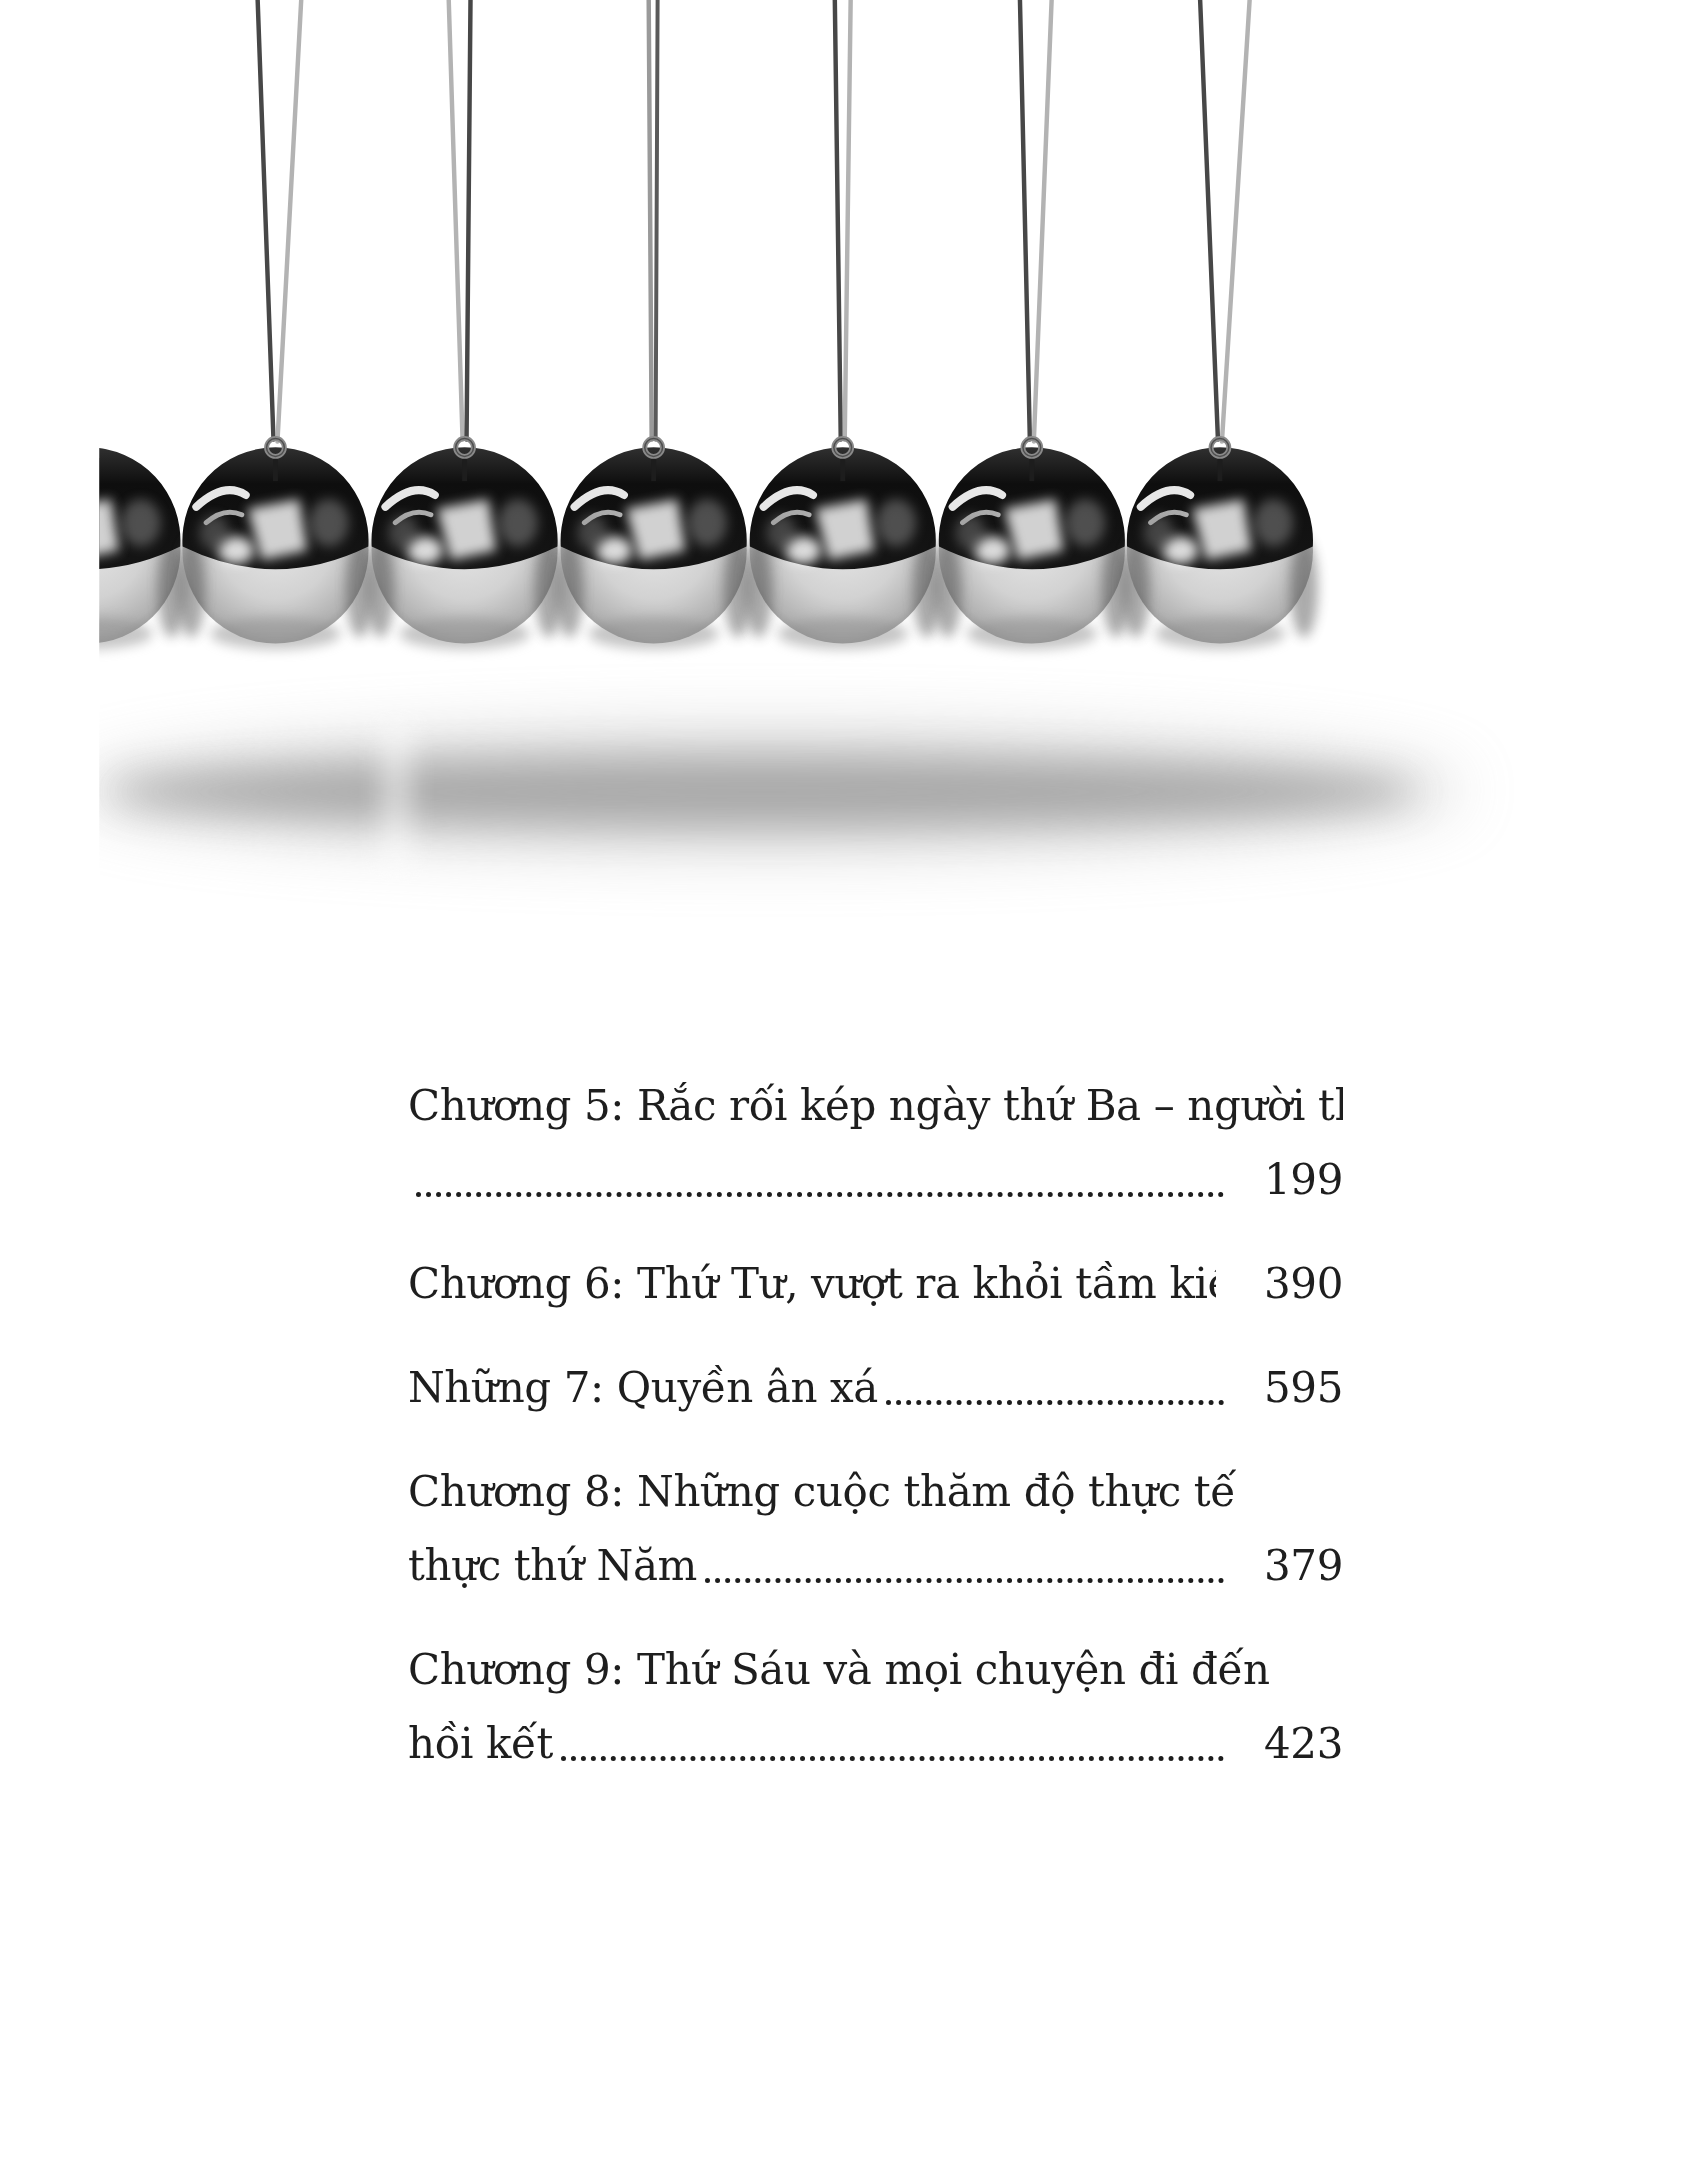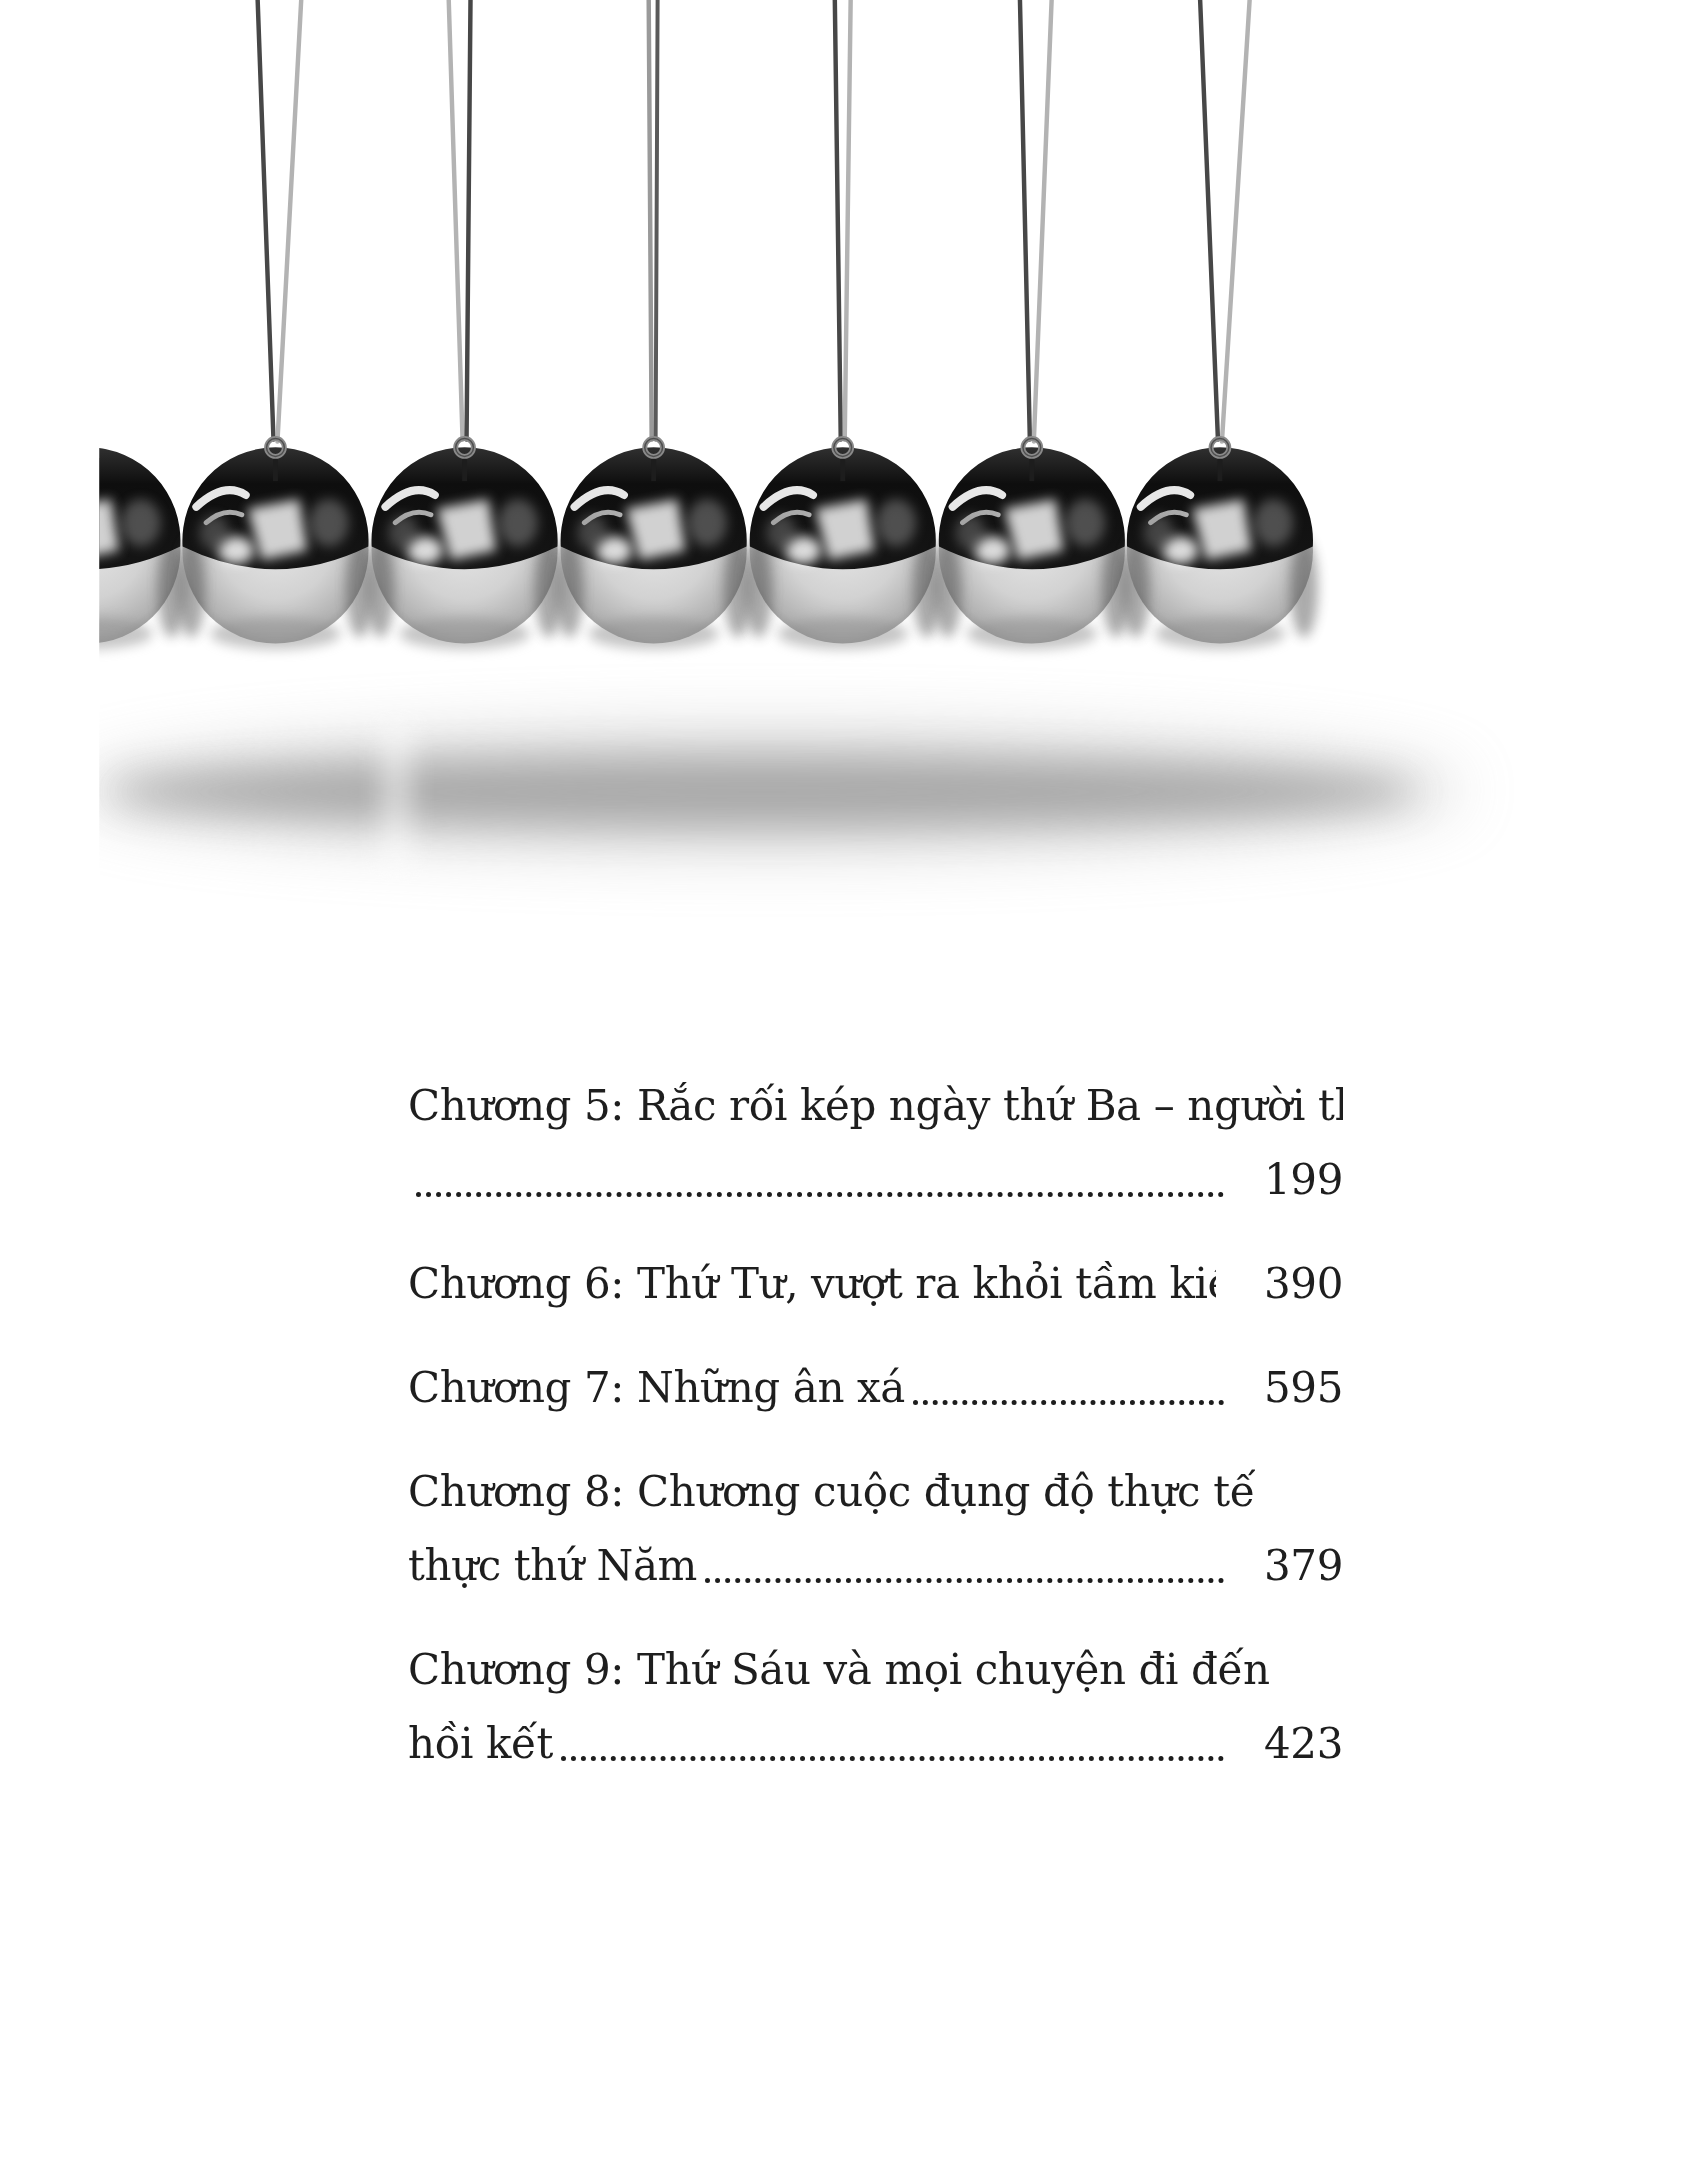--- a/index.html
+++ b/index.html
@@ -171,28 +171,28 @@
       </div>
       <div class="entry">
         <div class="row">
           <span class="t">Chương 6: Thứ Tư, vượt ra khỏi tầm kiểm soát</span>
           <span class="leader"></span>
           <span class="num">390</span>
         </div>
       </div>
       <div class="entry">
         <div class="row">
-          <span class="t">Chương 7: Những ân xá</span>
+          <span class="t">Những 7: Quyền ân xá</span>
           <span class="leader"></span>
           <span class="num">595</span>
         </div>
       </div>
       <div class="entry">
         <div class="row">
-          <span class="t">Chương 8: Chương cuộc đụng độ thực tế</span>
+          <span class="t">Chương 8: Những cuộc thăm độ thực tế</span>
         </div>
         <div class="row">
           <span class="t">thực thứ Năm</span>
           <span class="leader"></span>
           <span class="num">379</span>
         </div>
       </div>
       <div class="entry">
         <div class="row">
           <span class="t">Chương 9: Thứ Sáu và mọi chuyện đi đến</span>

